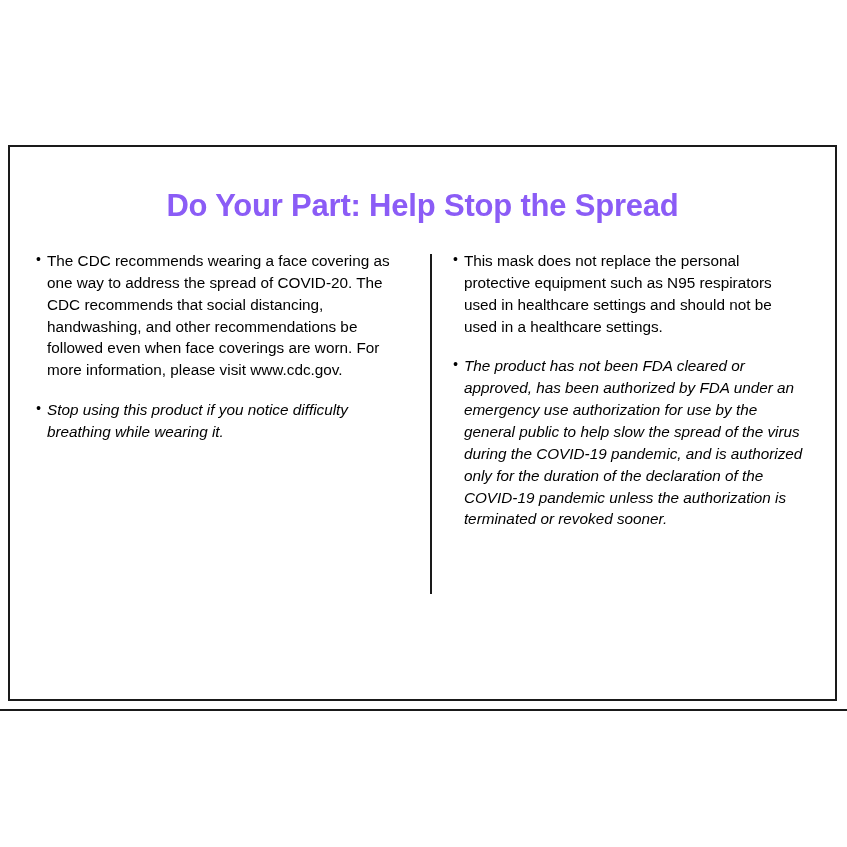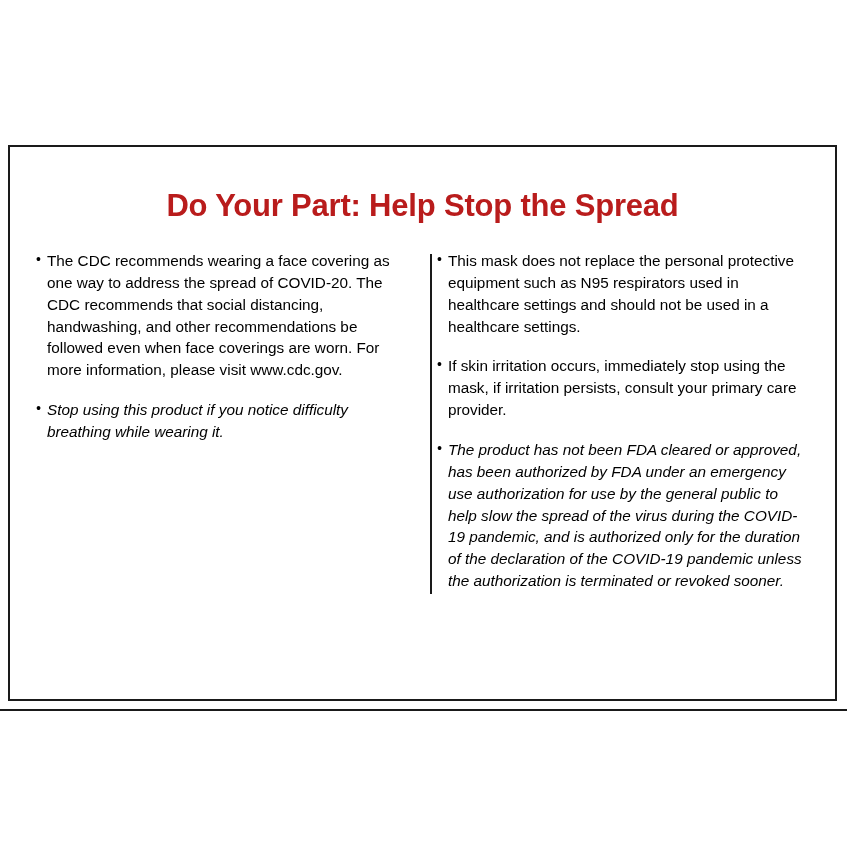--- a/index.html
+++ b/index.html
@@ -43,21 +43,21 @@
     height: 2px;
     background: #1a1a1a;
   }
   .card-title {
     text-align: center;
     font-size: 31px;
     font-weight: bold;
     letter-spacing: -0.2px;
     margin: 0;
     padding-top: 41px;
-    color: #b91c1c;
+    color: #8b5cf6;
     font-family: "Liberation Sans", sans-serif;
   }
   .columns {
     display: flex;
     flex-direction: row;
     padding: 26px 26px 0 26px;
     box-sizing: border-box;
     position: relative;
   }
   .col {
@@ -70,21 +70,21 @@
   .col-divider {
     width: 2px;
     background: #1a1a1a;
     margin: 4px 0 4px 0;
     align-self: stretch;
     flex: 0 0 2px;
     height: 340px;
   }
   .col-right {
     width: 381px;
-    padding-left: 5px;
+    padding-left: 21px;
   }
   ul.bullets {
     list-style: none;
     margin: 0;
     padding: 0;
   }
   ul.bullets li {
     position: relative;
     padding-left: 11px;
     margin-bottom: 18px;
@@ -122,21 +122,20 @@
           <li>The CDC recommends wearing a face covering as one way to address the spread of COVID-20. The CDC recommends that social distancing, handwashing, and other recommendations be followed even when face coverings are worn. For more information, please visit www.cdc.gov.</li>
           <li>Stop using this product if you notice difficulty breathing while wearing it.</li>
         </ul>
       </div>
 
       <div class="col-divider"></div>
 
       <div class="col col-right">
         <ul class="bullets">
           <li>This mask does not replace the personal protective equipment such as N95 respirators used in healthcare settings and should not be used in a healthcare settings.</li>
-          <li>If skin irritation occurs, immediately stop using the mask, if irritation persists, consult your primary care provider.</li>
           <li>The product has not been FDA cleared or approved, has been authorized by FDA under an emergency use authorization for use by the general public to help slow the spread of the virus during the COVID-19 pandemic, and is authorized only for the duration of the declaration of the COVID-19 pandemic unless the authorization is terminated or revoked sooner.</li>
         </ul>
       </div>
 
     </div>
   </div>
 
   <div class="bottom-rule"></div>
 
 </div>

